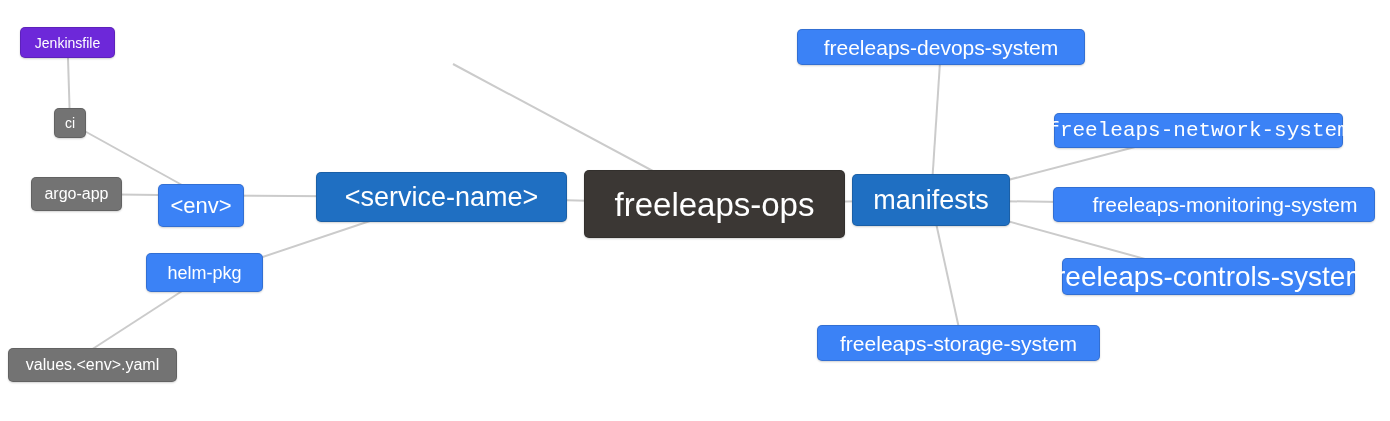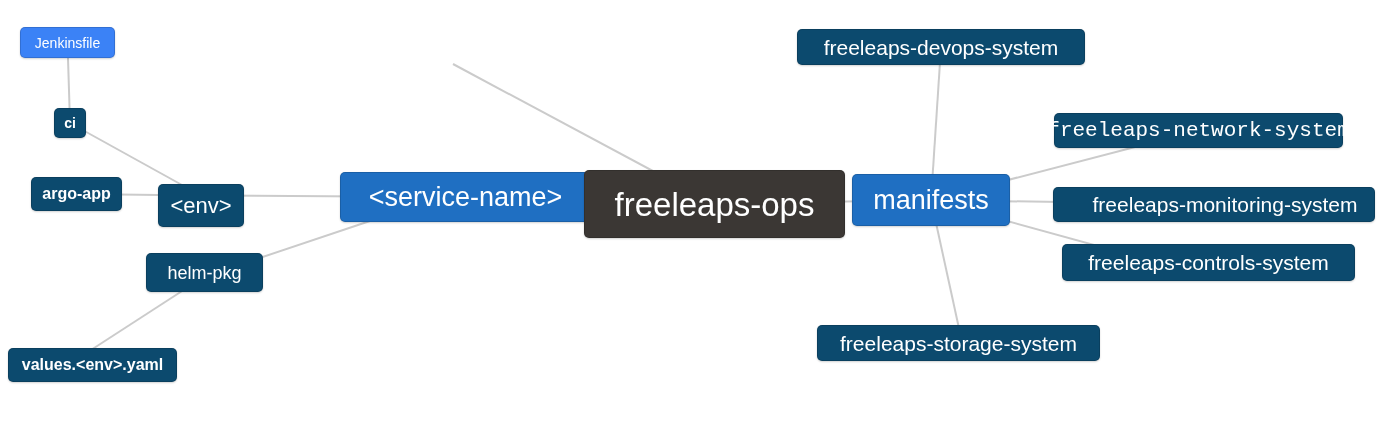--- a/index.html
+++ b/index.html
@@ -32,39 +32,39 @@
     border-radius: 5px;
     box-sizing: border-box;
     border: 1px solid rgba(0,0,0,0.14);
     box-shadow: 0 1px 2px rgba(0,0,0,0.18);
     cursor: default;
     line-height: 1;
   }
   
   .c-dark   { background: #3b3734; }
   .c-blue   { background: #1f6fc2; }
-  .c-green  { background: #0c4a6e; }
-  .c-red    { background: #0c4a6e; font-weight: bold; }
-  .c-orange { background: #3b82f6; }
+  .c-green  { background: #3b82f6; }
+  .c-red    { background: #737373; }
+  .c-orange { background: #6d28d9; }
 
   
   .n-jenkinsfile { left: 20px;   top: 27px;  width: 95px;  height: 31px; font-size: 14px; }
   .n-ci          { left: 54px;   top: 108px; width: 32px;  height: 30px; font-size: 14px; }
   .n-argo        { left: 31px;   top: 177px; width: 91px;  height: 34px; font-size: 16px; }
   .n-env         { left: 158px;  top: 184px; width: 86px;  height: 43px; font-size: 22px; }
   .n-helm        { left: 146px;  top: 253px; width: 117px; height: 39px; font-size: 18px; }
   .n-values      { left: 8px;    top: 348px; width: 169px; height: 34px; font-size: 16px; }
   .n-fcp         { left: 314px;  top: 38px;  width: 278px; height: 51px; font-size: 27px; }
-  .n-service     { left: 316px;  top: 172px; width: 251px; height: 50px; font-size: 27px; margin-left: 24px; }
+  .n-service     { left: 316px;  top: 172px; width: 251px; height: 50px; font-size: 27px; }
   .n-root        { left: 584px;  top: 170px; width: 261px; height: 68px; font-size: 33px; }
   .n-manifests   { left: 852px;  top: 174px; width: 158px; height: 52px; font-size: 27px; }
   .n-devops      { left: 797px;  top: 29px;  width: 288px; height: 36px; font-size: 21px; }
   .n-network     { left: 1054px; top: 113px; width: 289px; height: 35px; font-size: 21px; font-family: Liberation Mono, monospace; }
   .n-monitoring  { left: 1053px; top: 187px; width: 322px; height: 35px; font-size: 21px; padding-left: 22px; }
-  .n-controls    { left: 1062px; top: 244px; width: 293px; height: 37px; font-size: 21px; }
+  .n-controls    { left: 1062px; top: 258px; width: 293px; height: 37px; font-size: 28px; }
   .n-storage     { left: 817px;  top: 325px; width: 283px; height: 36px; font-size: 21px; }
 </style>
 </head>
 <body>
 
 <div id="canvas">
 
   <svg id="edges" viewBox="0 0 1390 421" xmlns="http://www.w3.org/2000/svg">
     <g stroke="#cbcbcb" stroke-width="2" fill="none">
       <line x1="67.5" y1="42.5" x2="70" y2="123"></line>

